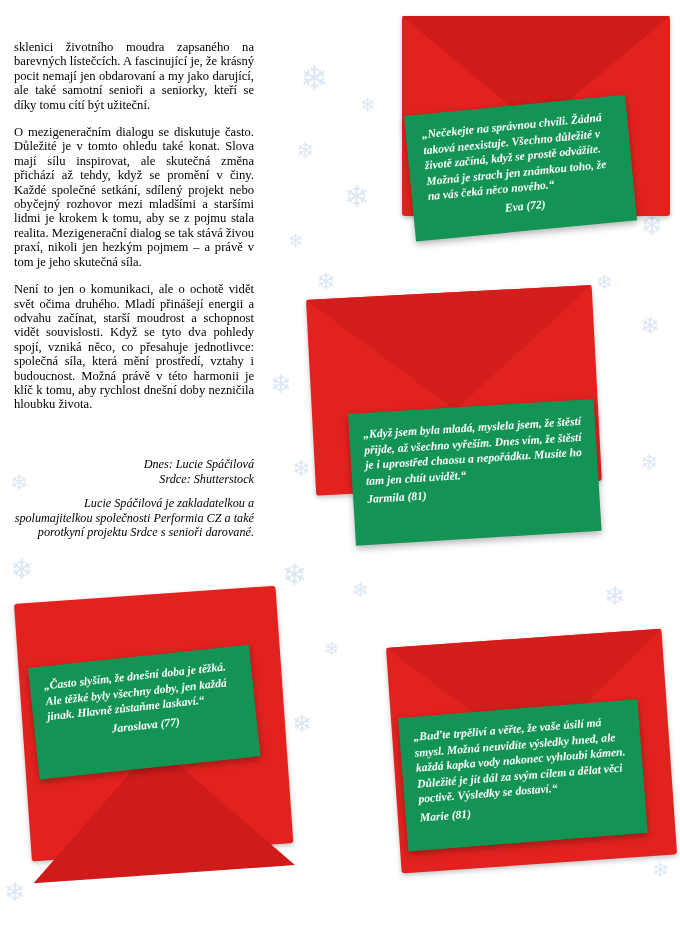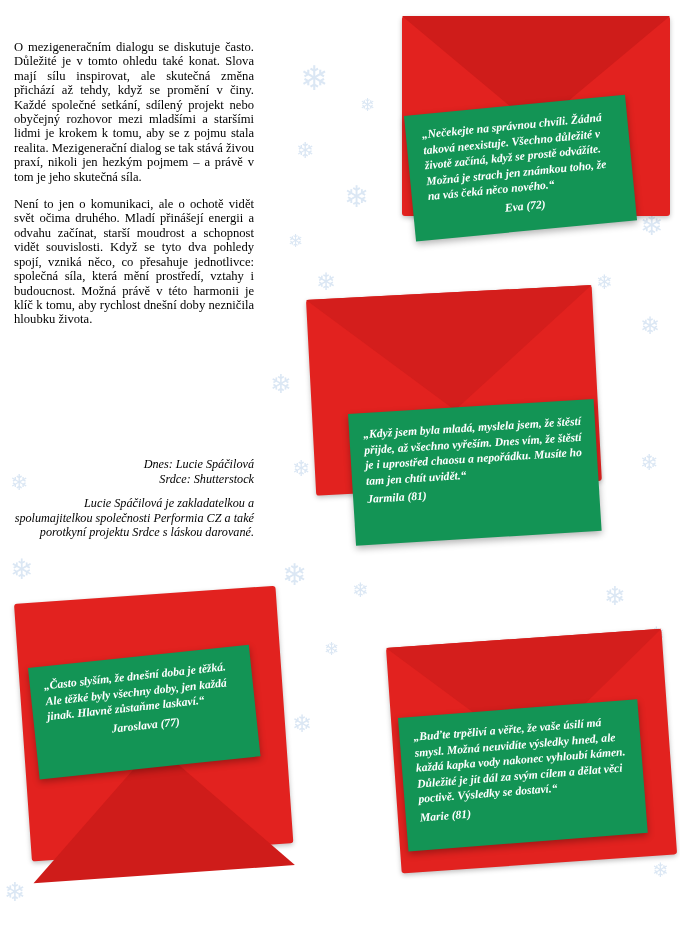--- a/index.html
+++ b/index.html
@@ -168,31 +168,32 @@
   <div class="snow" style="left:648px;top:624px;font-size:20px;">❄</div>
   <div class="snow" style="left:10px;top:556px;font-size:28px;">❄</div>
   <div class="snow" style="left:10px;top:472px;font-size:22px;">❄</div>
   <div class="snow" style="left:324px;top:640px;font-size:18px;">❄</div>
   <div class="snow" style="left:292px;top:712px;font-size:24px;">❄</div>
   <div class="snow" style="left:646px;top:740px;font-size:24px;">❄</div>
   <div class="snow" style="left:652px;top:860px;font-size:20px;">❄</div>
   <div class="snow" style="left:4px;top:880px;font-size:26px;">❄</div>
 
   <div id="text-column">
+    <p>sklenici životního moudra zapsaného na barevných lístečcích. A fascinující je, že krásný pocit nemají jen obdarovaní a my jako darující, ale také samotní senioři a seniorky, kteří se díky tomu cítí být užiteční.</p>
     <p>O mezigeneračním dialogu se diskutuje často. Důležité je v tomto ohledu také konat. Slova mají sílu inspirovat, ale skutečná změna přichází až tehdy, když se promění v činy. Každé společné setkání, sdílený projekt nebo obyčejný rozhovor mezi mladšími a staršími lidmi je krokem k tomu, aby se z pojmu stala realita. Mezigenerační dialog se tak stává živou praxí, nikoli jen hezkým pojmem – a právě v tom je jeho skutečná síla.</p>
     <p>Není to jen o komunikaci, ale o ochotě vidět svět očima druhého. Mladí přinášejí energii a odvahu začínat, starší moudrost a schopnost vidět souvislosti. Když se tyto dva pohledy spojí, vzniká něco, co přesahuje jednotlivce: společná síla, která mění prostředí, vztahy i budoucnost. Možná právě v této harmonii je klíč k tomu, aby rychlost dnešní doby nezničila hloubku života.</p>
   </div>
 
   <div id="credit-block">
     <p class="credit">Dnes: Lucie Spáčilová</p>
     <p class="credit">Srdce: Shutterstock</p>
   </div>
 
   <div id="bio-block">
-    <p>Lucie Spáčilová je zakladatelkou a spolumajitelkou společnosti Performia CZ a také porotkyní projektu  Srdce s láskou darované.</p>
+    <p>Lucie Spáčilová je zakladatelkou a spolumajitelkou společnosti Performia CZ a také porotkyní projektu  Srdce s senioři darované.</p>
   </div>
 
   <div class="env-wrap" style="left:402px;top:16px;width:272px;height:230px;">
     <div class="env-body" style="left:0;top:0;width:268px;height:200px;border-radius:3px;"></div>
     <div class="env-flap" style="left:0;top:0;border-left:134px solid transparent;border-right:134px solid transparent;border-top:112px solid #cf1c1a;"></div>
   </div>
   <div class="env-wrap" style="left:404px;top:116px;width:240px;height:140px;transform:rotate(-5.5deg);transform-origin:0 0;">
     <div class="card" id="card-1">
       <p class="quote">„Nečekejte na správnou chvíli. Žádná taková neexistuje. Všechno důležité v životě začíná, když se prostě odvážíte. Možná je strach jen známkou toho, že na vás čeká něco nového.“</p>
       <p class="author">Eva (72)</p>

